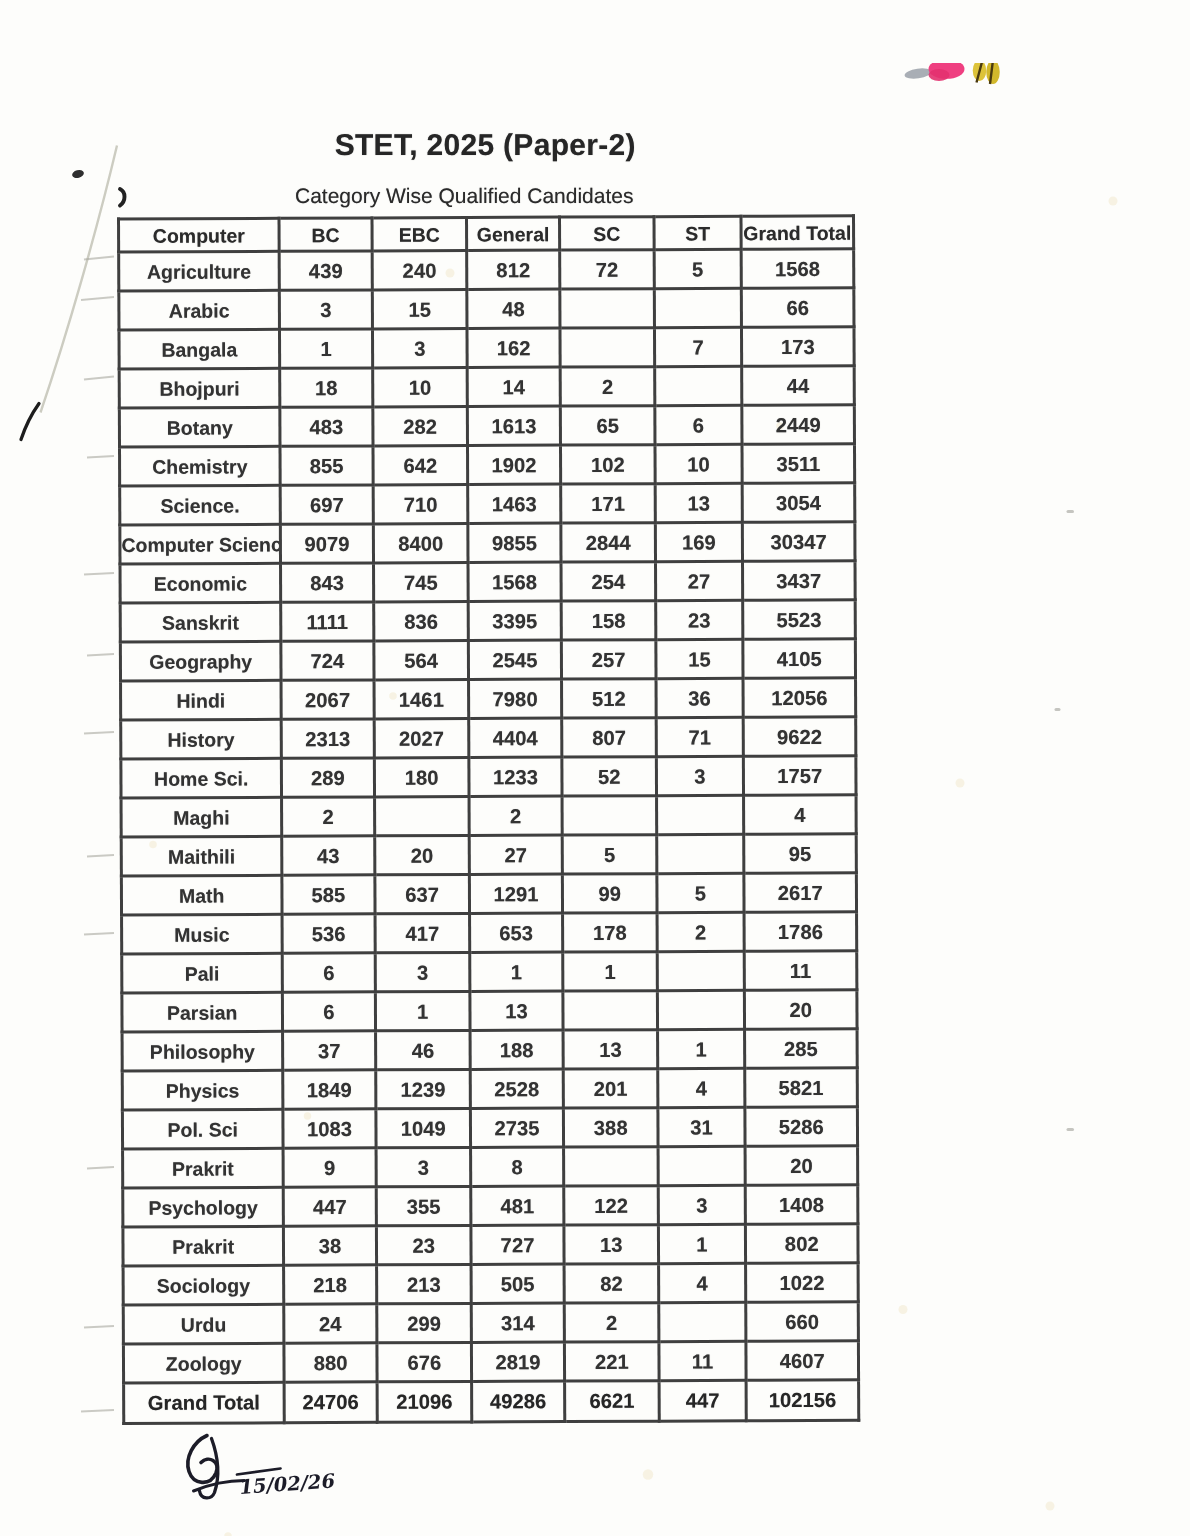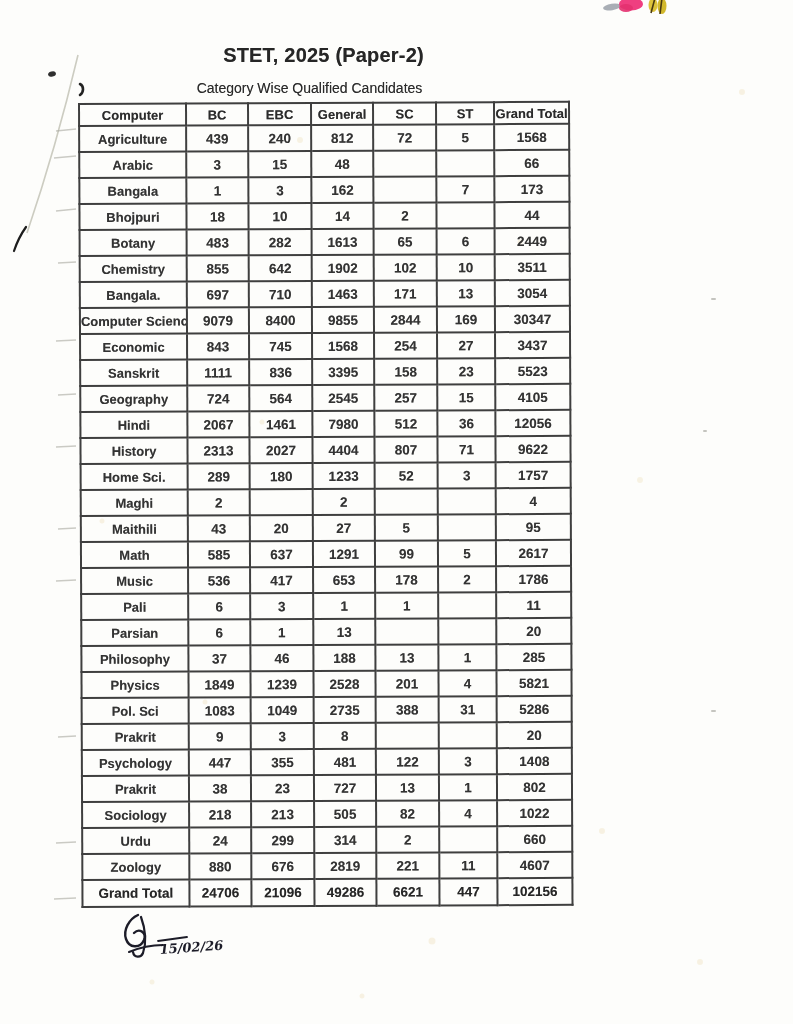--- a/index.html
+++ b/index.html
@@ -3,21 +3,21 @@
 <meta charset="utf-8">
 <style>
   * { margin: 0; padding: 0; box-sizing: border-box; }
   html, body { width: 793px; height: 1024px; overflow: hidden; }
   body {
     position: relative;
     background: #fdfdfb;
     font-family: "Liberation Sans", sans-serif;
     color: #2e2e2e;
   }
-  .page { position: absolute; inset: 0; }
+  .page { position: absolute; inset: 0; margin-top: 42px; }
 
   .artifacts, .signature-svg {
     position: absolute; left: 0; top: 0; pointer-events: none;
   }
 
   .doc-title {
     position: absolute;
     left: 78px; top: 44px; width: 491px;
     text-align: center;
     font-size: 20px; font-weight: 700;
@@ -203,21 +203,21 @@
         <tr>
           <td class="subject-cell">Chemistry</td>
           <td>855</td>
           <td>642</td>
           <td>1902</td>
           <td>102</td>
           <td>10</td>
           <td>3511</td>
         </tr>
         <tr>
-          <td class="subject-cell">Bangala.</td>
+          <td class="subject-cell">Science.</td>
           <td>697</td>
           <td>710</td>
           <td>1463</td>
           <td>171</td>
           <td>13</td>
           <td>3054</td>
         </tr>
         <tr>
           <td class="subject-cell">Computer Science</td>
           <td>9079</td>

